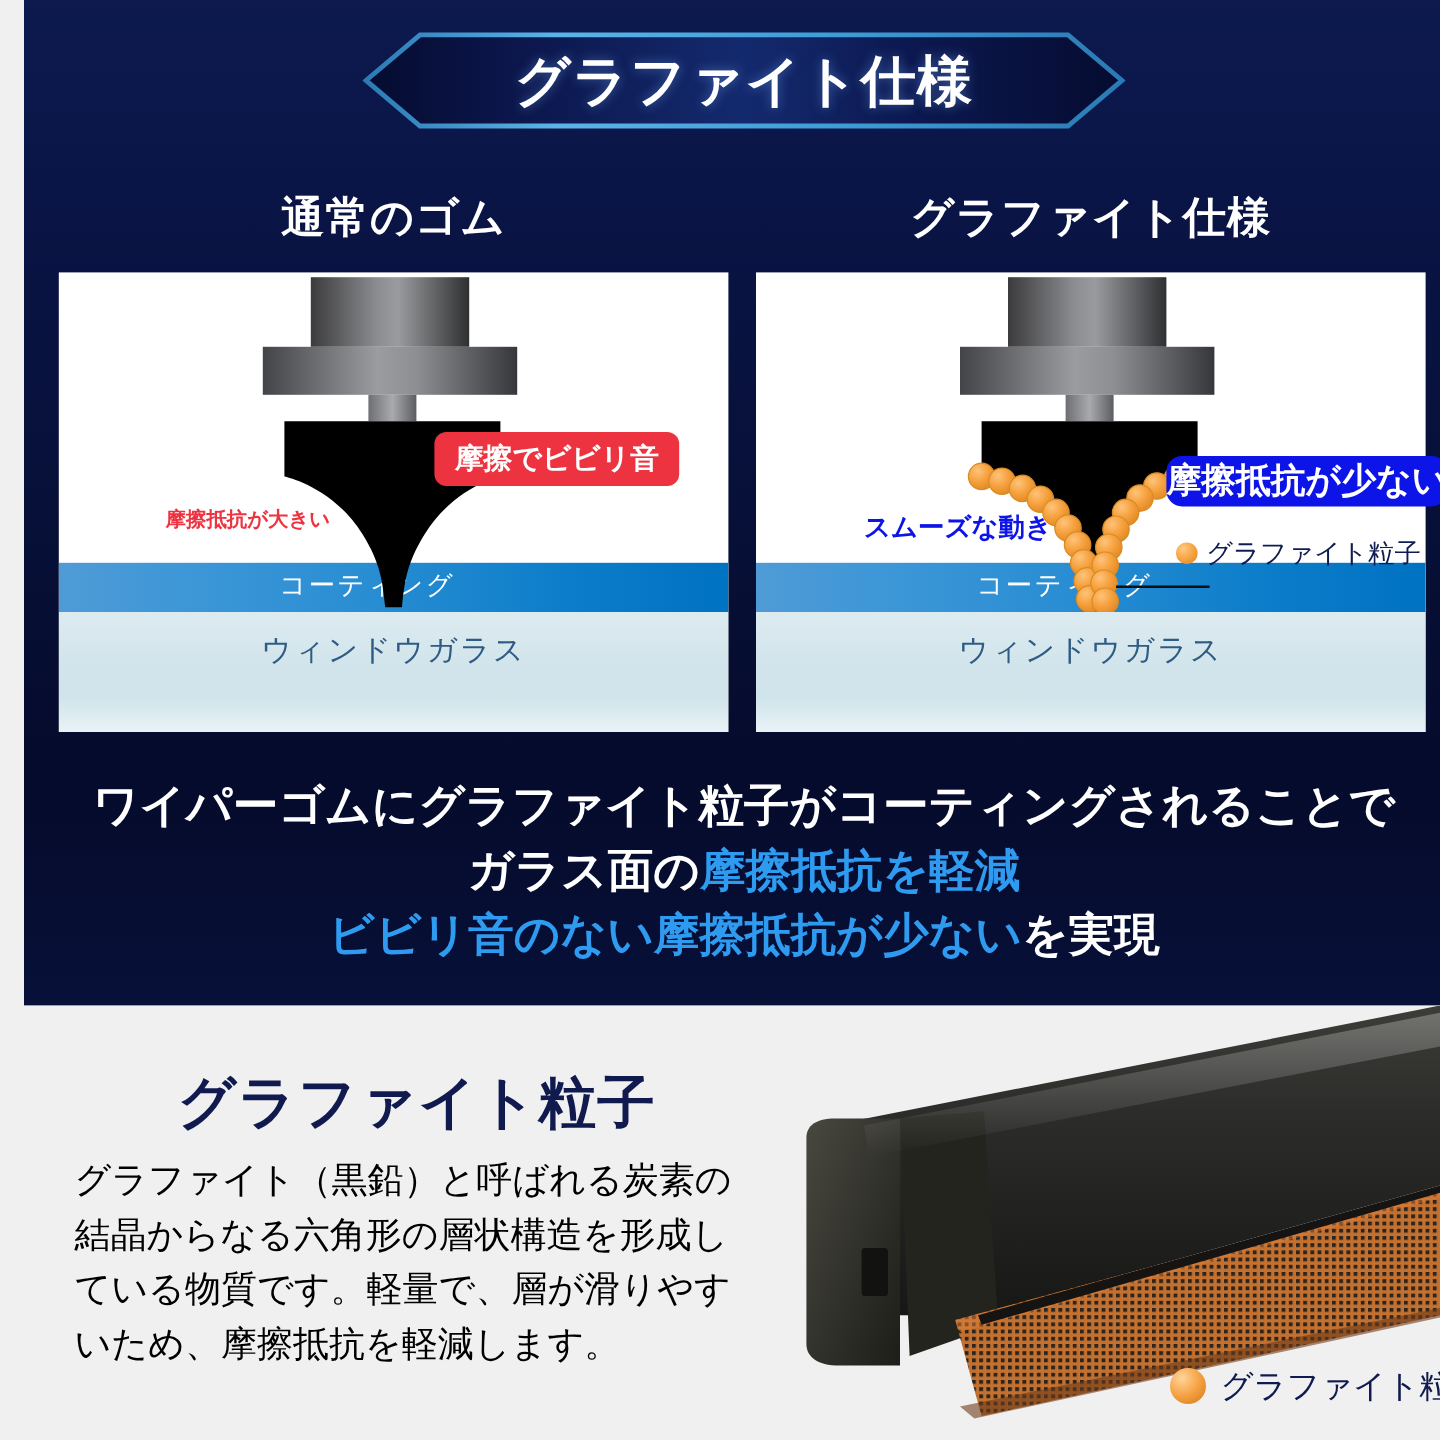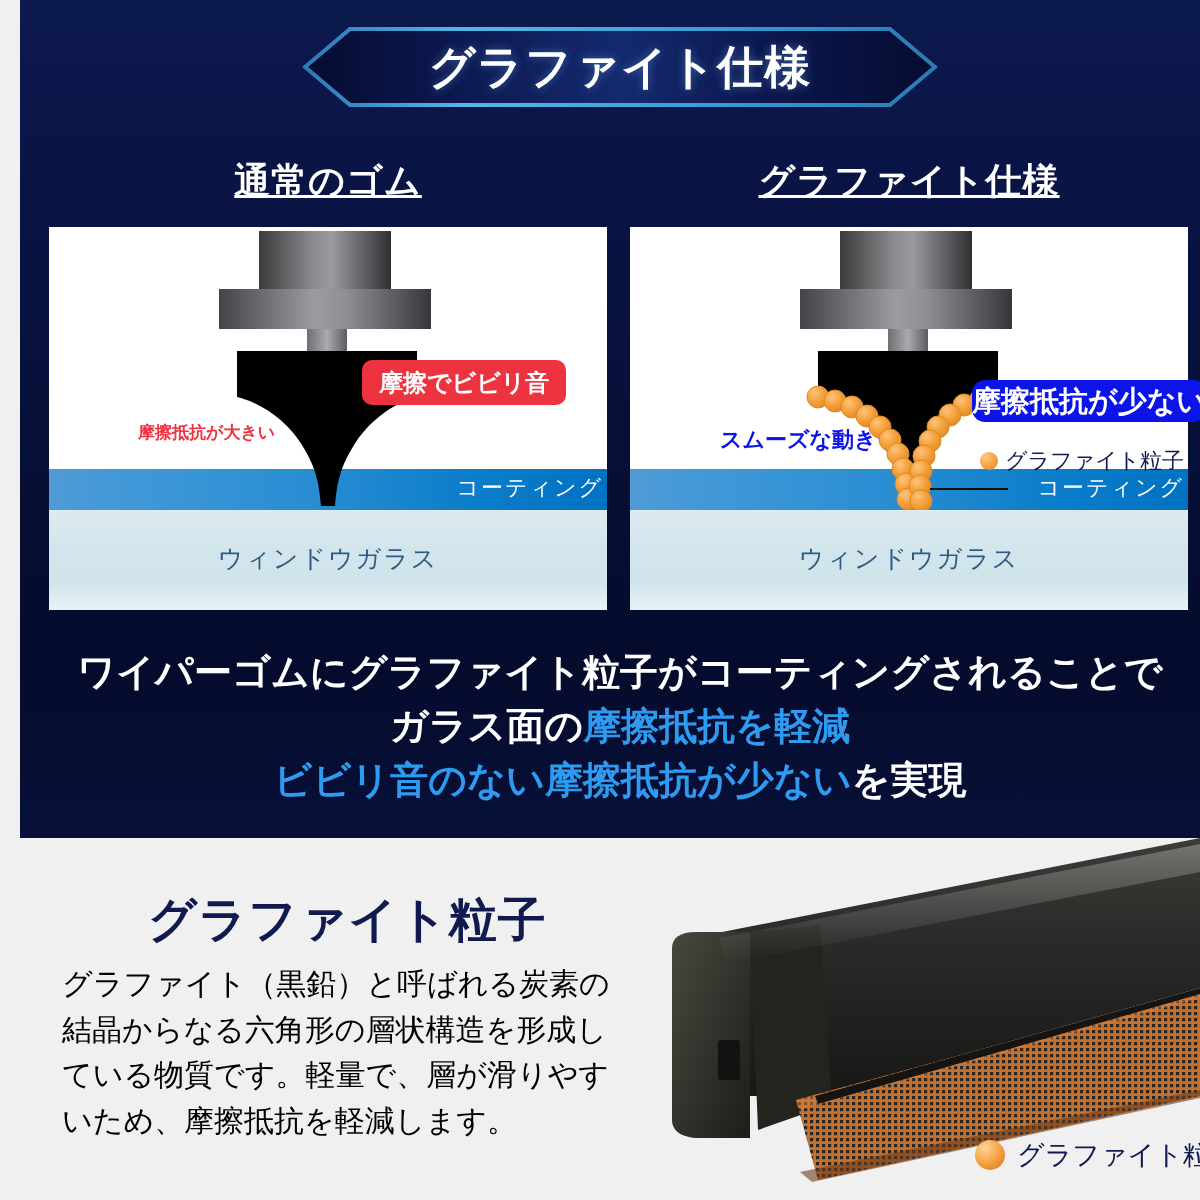--- a/index.html
+++ b/index.html
@@ -28,51 +28,51 @@
     position:absolute;left:0;top:0;width:636px;height:82px;
     display:flex;align-items:center;justify-content:center;
     color:#ffffff;font-size:46px;font-weight:bold;letter-spacing:1px;
     text-shadow:0 0 10px rgba(120,180,255,.45);
     line-height:1;
   }
 
   
   .panel-title{
     position:absolute;color:#ffffff;font-size:36px;font-weight:bold;
-    letter-spacing:1px;text-align:center;line-height:1;text-decoration:underline;
+    letter-spacing:1px;text-align:center;line-height:1;
   }
   .panel-title.left{left:29px;top:163px;width:558px;}
   .panel-title.right{left:610px;top:163px;width:558px;}
 
   
   .panel{
     position:absolute;top:227px;width:558px;height:383px;
     background:#ffffff;overflow:hidden;
   }
   .panel.left{left:29px;}
   .panel.right{left:610px;}
 
   .panel-inner{position:absolute;left:0;top:0;width:558px;height:383px;}
 
   
   .glass{
     position:absolute;left:0;bottom:0;width:558px;height:100px;
     background:linear-gradient(180deg,#dcebf0 0%,#d3e5ec 40%,#cfe4ea 70%,#e8f3f6 100%);
   }
   .glass-label{
-    position:absolute;left:0;top:36px;width:558px;text-align:center;
+    position:absolute;left:0;top:20px;width:558px;text-align:center;
     color:#2f5c84;font-size:25px;letter-spacing:2px;line-height:1;
   }
   .coating{
     position:absolute;left:0;bottom:100px;width:558px;height:41px;
     background:linear-gradient(90deg,#4f9bd6 0%,#3e97d7 18%,#2a8ed3 45%,#0a7cc9 78%,#0072c2 100%);
   }
   .coating-label{
-    position:absolute;left:0;top:8px;width:514px;text-align:right;
-    color:#ffffff;font-size:22px;letter-spacing:2px;line-height:1;padding-left:40px;
+    position:absolute;left:0;top:8px;width:514px;text-align:center;
+    color:#ffffff;font-size:22px;letter-spacing:2px;line-height:1;
   }
 
   
   .wiper{position:absolute;left:0;top:0;width:558px;height:283px;}
 
   
   .badge{
     position:absolute;display:flex;align-items:center;justify-content:center;
     color:#ffffff;font-weight:bold;line-height:1;white-space:nowrap;
   }

